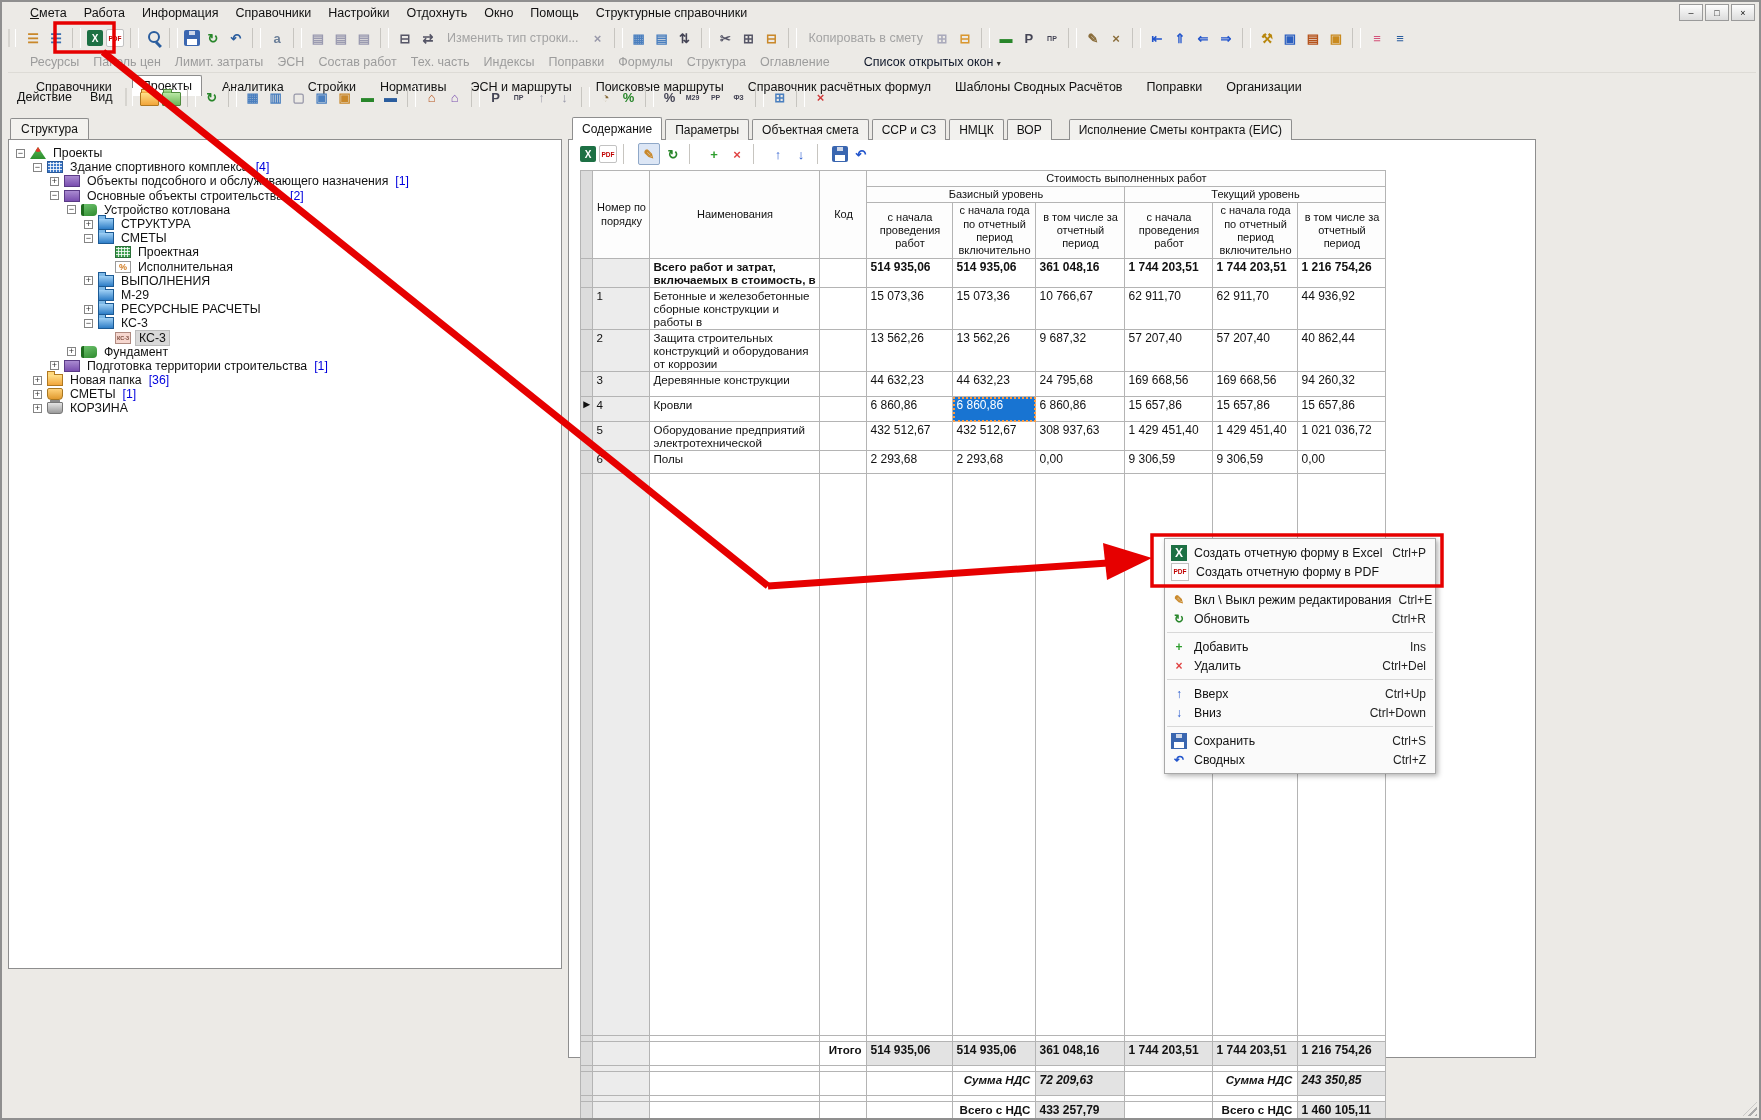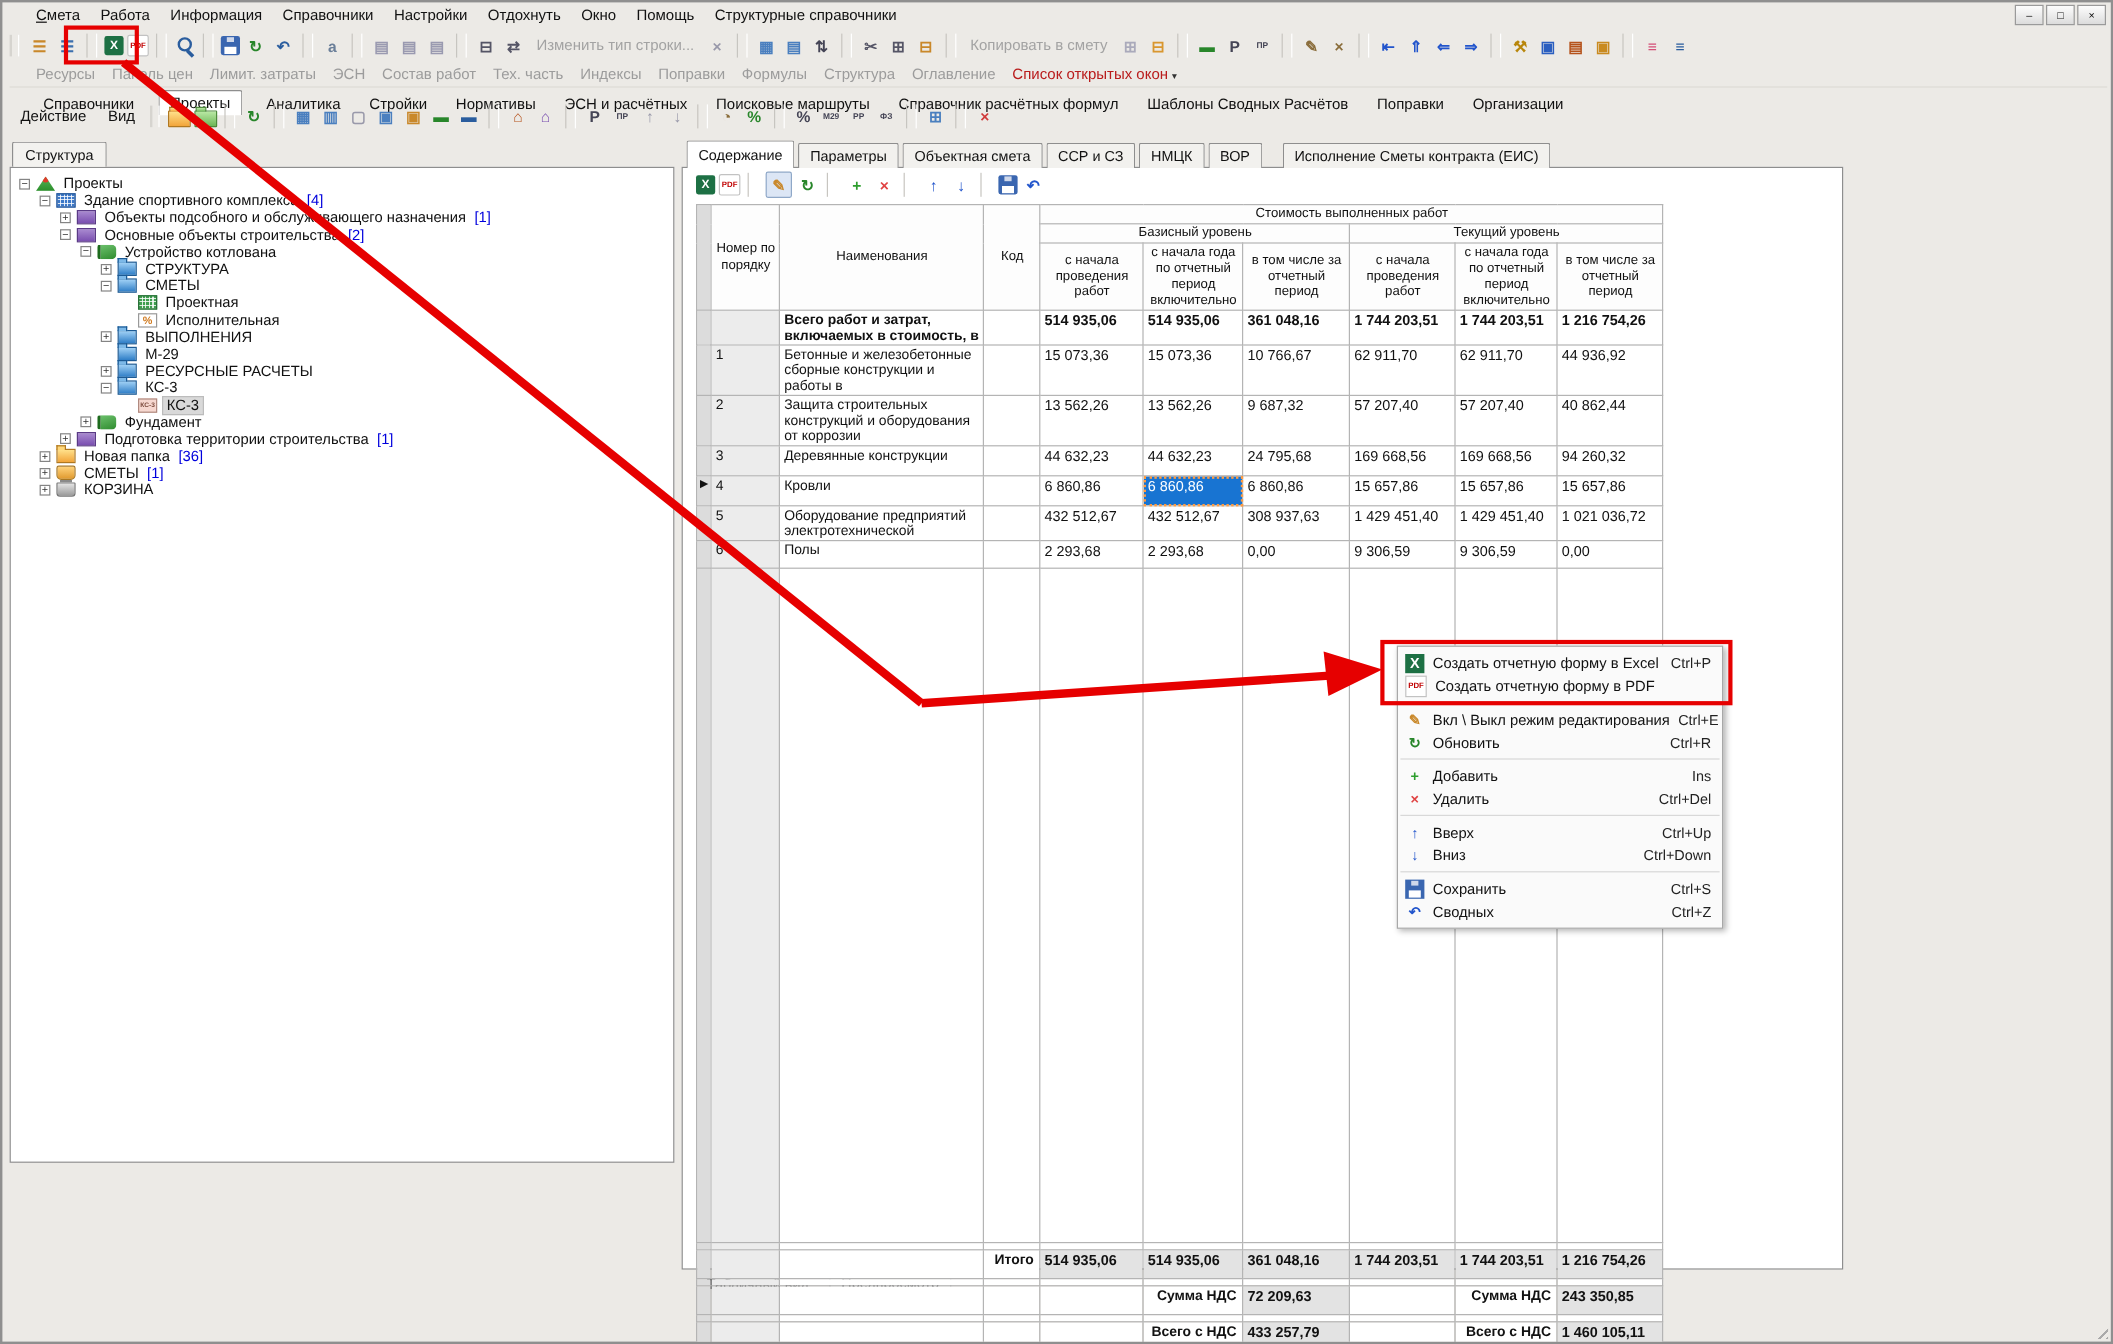--- a/index.html
+++ b/index.html
@@ -29,21 +29,21 @@
   .i-search{width:18px;height:18px;position:relative;}
   .i-search::before{content:"";position:absolute;left:3px;top:2px;width:8px;height:8px;border:2px solid #2a5d9e;border-radius:50%;}
   .i-search::after{content:"";position:absolute;left:12px;top:12px;width:7px;height:3px;background:#2a5d9e;transform:rotate(45deg);transform-origin:0 0;}
   .i-folder-y,.i-folder-g{width:17px;height:12px;position:relative;border-radius:1px;margin-top:3px;}
   .i-folder-y{background:linear-gradient(#ffe08a,#f2a53a);border:1px solid #b07820;}
   .i-folder-g{background:linear-gradient(#b9e8a4,#6db657);border:1px solid #4e8a3c;}
   .i-folder-y::before,.i-folder-g::before{content:"";position:absolute;left:0;top:-4px;width:7px;height:3px;background:inherit;border:inherit;border-bottom:none;}
   
   #graytabs{left:6px;top:50px;width:1748px;height:21px;display:flex;align-items:center;gap:14px;padding-left:22px;box-sizing:border-box;border-bottom:1px solid #dddbd6;}
   .gtab{color:#9c9c9c;font-size:12.5px;white-space:nowrap;cursor:default;}
-  .gtab.dark{color:#b91c1c;}
+  .gtab.dark{color:#0f172a;margin-left:20px;}
   .gtab.dark::after{content:" ▼";font-size:7px;color:#333;}
   #sectiontabs{left:6px;top:72px;width:1748px;height:22px;display:flex;align-items:flex-end;gap:16px;padding-left:24px;box-sizing:border-box;}
   .stab{font-size:12.5px;padding:2px 4px;white-space:nowrap;cursor:default;}
   .stab.sel{border:1px solid #8e8e8e;border-bottom:none;background:#fff;padding:3px 9px;border-radius:2px 2px 0 0;}
   #actionbar{left:6px;top:84px;width:1748px;height:22px;display:flex;align-items:center;gap:3px;}
   .abar-menu{font-size:12.5px;margin:0 9px;cursor:default;}
   
   #lefttab{left:8px;top:116px;height:21px;padding:3px 10px;border:1px solid #8e8e8e;border-bottom:none;background:#f3f2ef;font-size:12px;border-radius:2px 2px 0 0;box-sizing:border-box;z-index:2;}
   #leftpanel{left:6px;top:137px;width:554px;height:830px;background:#fff;border:1px solid #8e8e8e;box-sizing:border-box;overflow:hidden;}
   #tree{position:absolute;inset:3px;padding-top:3px;}
@@ -203,21 +203,21 @@
       <span class="gtab">Оглавление</span>
       <span class="gtab dark">Список открытых окон</span>
     </div>
 
   <div id="sectiontabs" class="abs">
       <span class="stab">Справочники</span>
       <span class="stab sel">Проекты</span>
       <span class="stab">Аналитика</span>
       <span class="stab">Стройки</span>
       <span class="stab">Нормативы</span>
-      <span class="stab">ЭСН и расчётных</span>
+      <span class="stab">ЭСН и маршруты</span>
       <span class="stab">Поисковые маршруты</span>
       <span class="stab">Справочник расчётных формул</span>
       <span class="stab">Шаблоны Сводных Расчётов</span>
       <span class="stab">Поправки</span>
       <span class="stab">Организации</span>
     </div>
 
   <div id="actionbar" class="abs">
     <span id="actionbar-menus" style="display:flex;">
         <span class="abar-menu">Действие</span>
@@ -554,21 +554,21 @@
           <td class="ncol"></td>
           <td></td>
           <td></td>
           <td></td>
           <td></td>
           <td></td>
           <td></td>
           <td></td>
           <td></td>
         </tr>
-        <tr style="height: 24px;">
+        <tr style="height: 24px; font-style: italic;">
           <td class="mcol"></td>
           <td class="ncol"></td>
           <td></td>
           <td></td>
           <td></td>
           <td class="tlab">Сумма НДС</td>
           <td class="val tot">72 209,63</td>
           <td></td>
           <td class="tlab">Сумма НДС</td>
           <td class="val tot">243 350,85</td>

